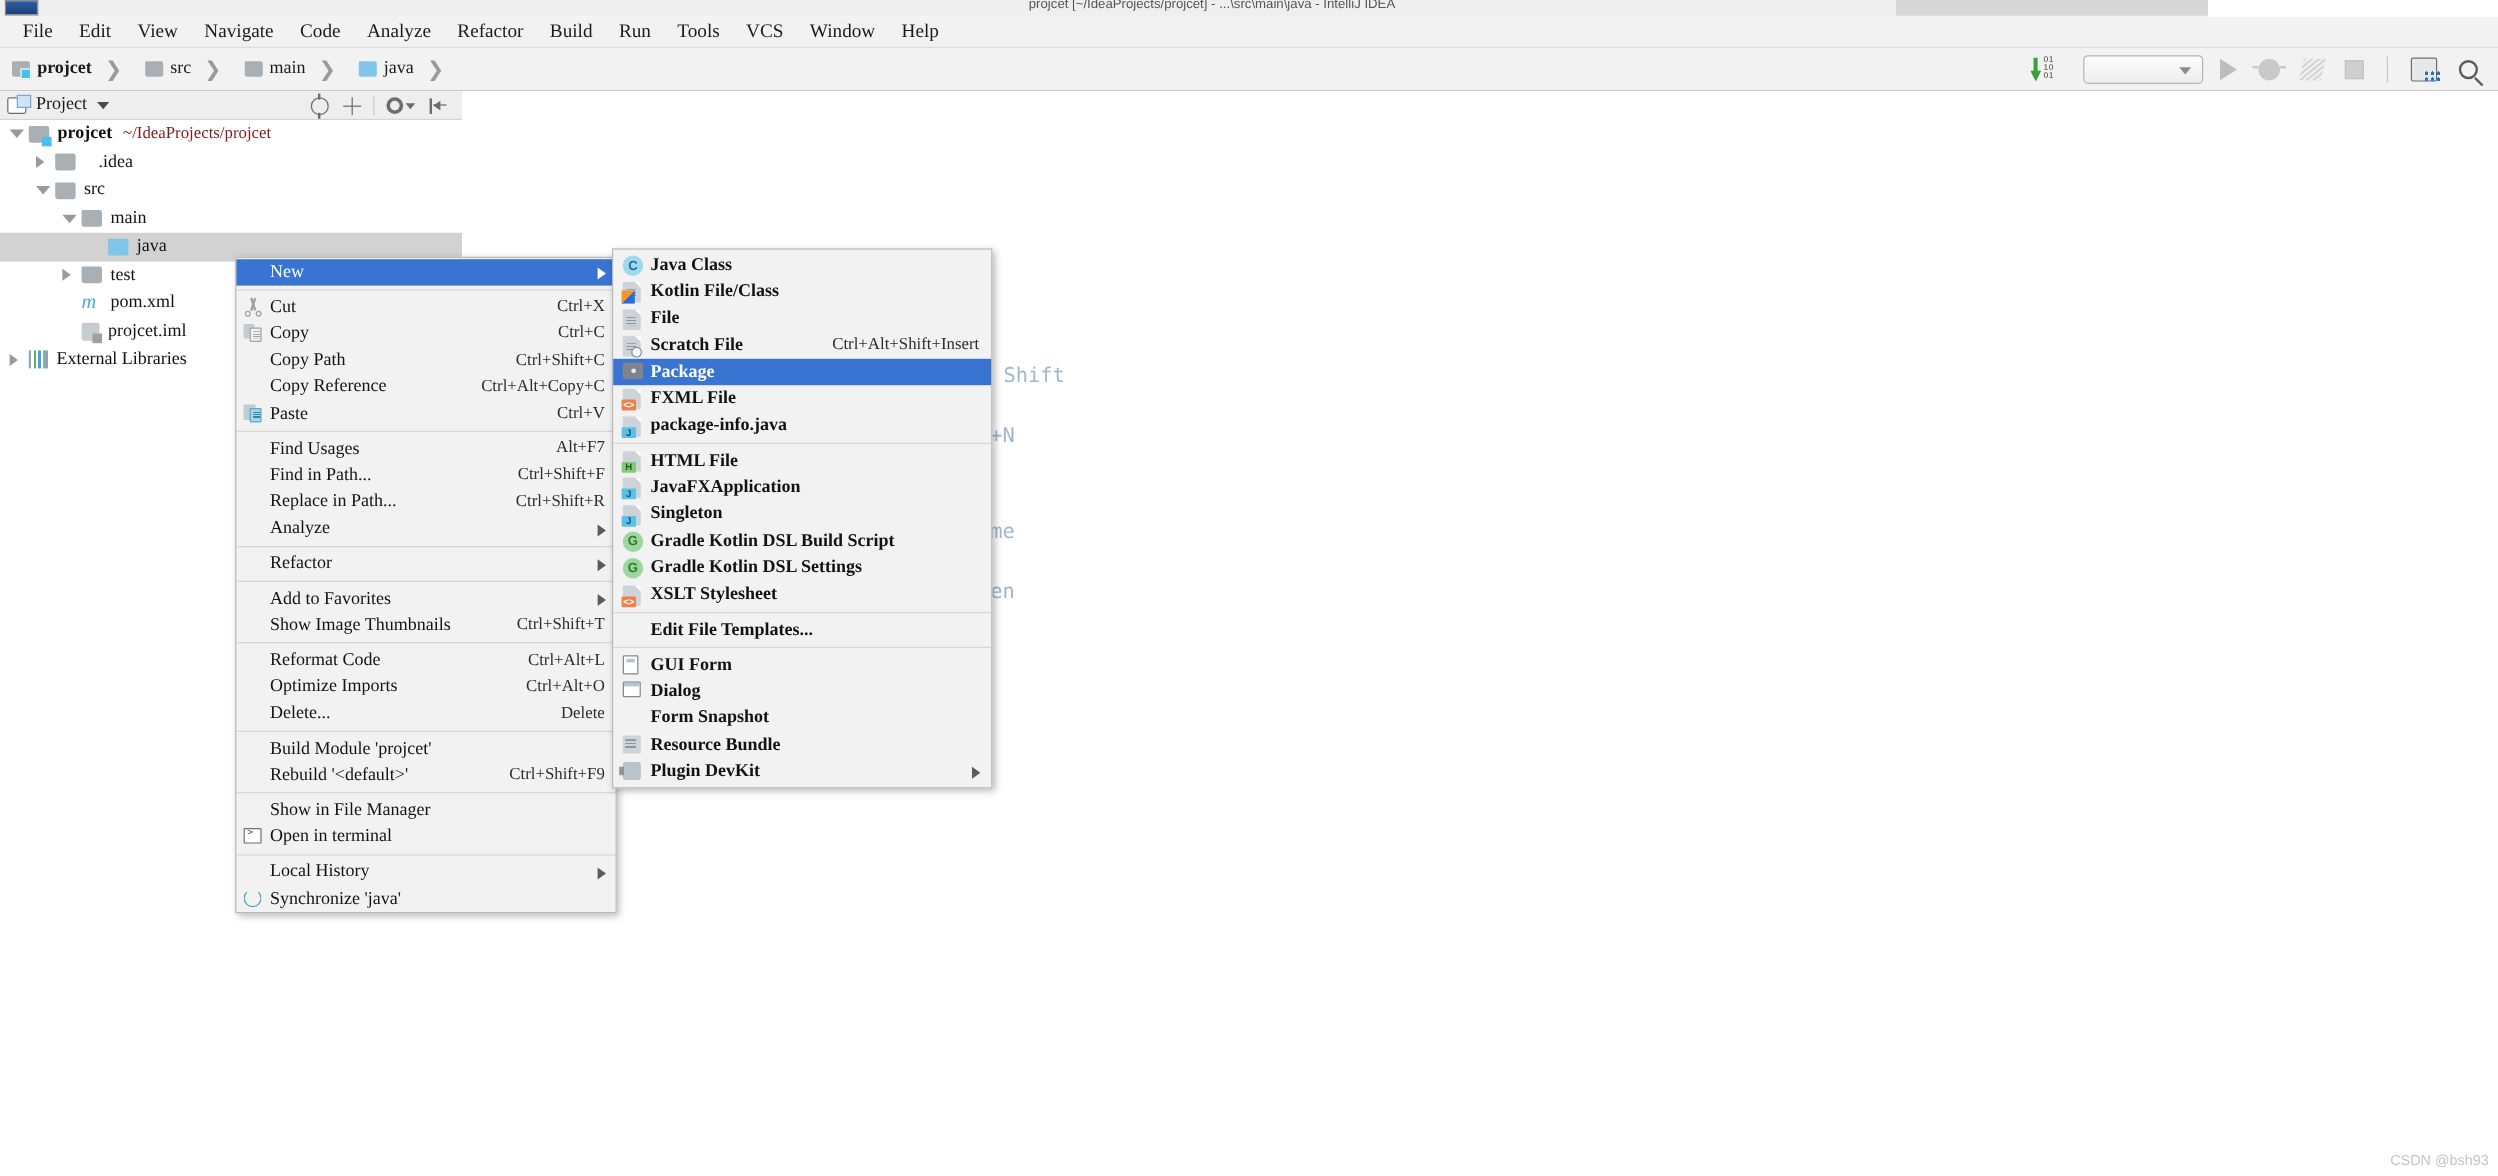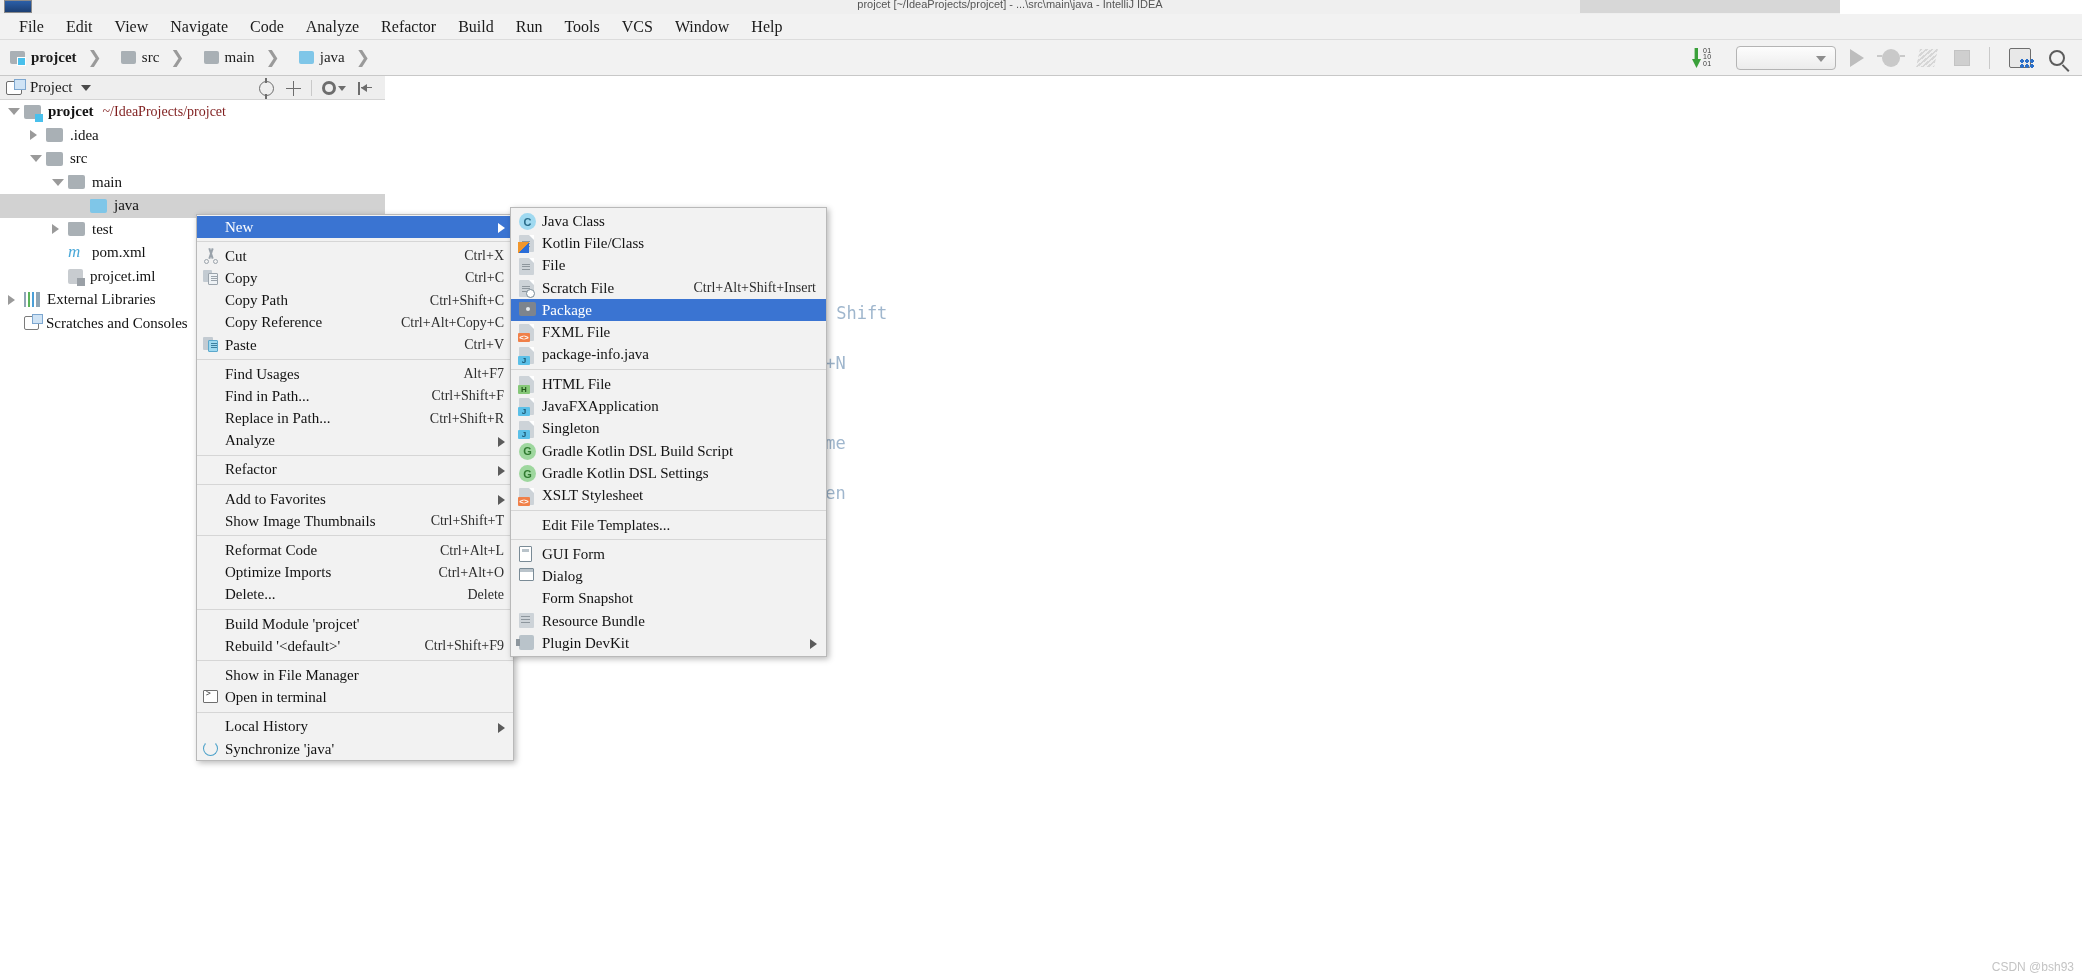--- a/index.html
+++ b/index.html
@@ -206,21 +206,21 @@
   
   .submenu {
     position:absolute; left:510px; top:207px; width:317px;
     background:#f2f2f2; border:1px solid #b9b9b9;
     box-shadow:2px 2px 6px rgba(0,0,0,.28);
     padding:2px 0 1px 0;
   }
   .srow { position:relative; height:22.3px; display:flex; align-items:center; }
   .srow.hl { background:#3a74d2; }
   .srow .sicon { position:absolute; left:8px; top:3px; width:17px; height:17px; }
-  .srow .slabel { margin-left:31px; font-size:15px; color:#121212; white-space:nowrap; }
+  .srow .slabel { margin-left:31px; font-size:15px; color:#121212; white-space:nowrap;font-weight:bold; }
   .srow.hl .slabel { color:#ffffff; }
   .srow .skey { position:absolute; right:10px; font-size:14px; color:#2d2d2d; white-space:nowrap; }
   .srow .sarrow { position:absolute; right:9px; top:7px; width:0;height:0;
     border-top:5px solid transparent;border-bottom:5px solid transparent;border-left:7px solid #5b5b5b;}
   .ssep { height:1px; background:#d6d6d6; margin:3px 0; }
 
   
   .ic-circ{width:17px;height:17px;border-radius:50%;display:flex;align-items:center;justify-content:center;
     font-size:11px;font-weight:bold;font-family:"Liberation Sans",sans-serif;}
   .ic-circ.c{background:#9fd9f0;color:#2a6d8a;}
@@ -391,21 +391,21 @@
         <div class="folder grey mod"></div>
         <span class="tlabel bold" style="margin-left: 7px;">projcet</span>
         <span class="tpath">~/IdeaProjects/projcet</span>
       </div>
       <div class="trow">
         <div style="width: 30px; flex: 0 0 auto;"></div>
         <div style="width: 16px; flex: 0 0 auto; display: flex; align-items: center;">
           <div class="tarrow"></div>
         </div>
         <div class="folder grey"></div>
-        <span class="tlabel" style="margin-left: 7px;">.idea</span>
+        <span class="tlabel" style="margin-left: 19px;">.idea</span>
       </div>
       <div class="trow">
         <div style="width: 30px; flex: 0 0 auto;"></div>
         <div style="width: 16px; flex: 0 0 auto; display: flex; align-items: center;">
           <div class="tarrow open"></div>
         </div>
         <div class="folder grey"></div>
         <span class="tlabel" style="margin-left: 7px;">src</span>
       </div>
       <div class="trow">
@@ -443,26 +443,20 @@
         <span class="tlabel" style="margin-left: 7px;">projcet.iml</span>
       </div>
       <div class="trow">
         <div style="width: 8px; flex: 0 0 auto;"></div>
         <div style="width: 16px; flex: 0 0 auto; display: flex; align-items: center;">
           <div class="tarrow"></div>
         </div>
         <div class="lib-i"></div>
         <span class="tlabel" style="margin-left: 7px;">External Libraries</span>
       </div>
-      <div class="trow">
-        <div style="width: 8px; flex: 0 0 auto;"></div>
-        <div style="width: 16px; flex: 0 0 auto; display: flex; align-items: center;"></div>
-        <div class="scr-i"></div>
-        <span class="tlabel" style="margin-left: 7px;">Scratches and Consoles</span>
-      </div>
     </div>
 
   <div class="ctxmenu" id="ctxmenu">
       <div class="mrow hl">
         <span class="mlabel">New</span>
         <div class="marrow"></div>
       </div>
       <div class="msep"></div>
       <div class="mrow">
         <div class="micon">

